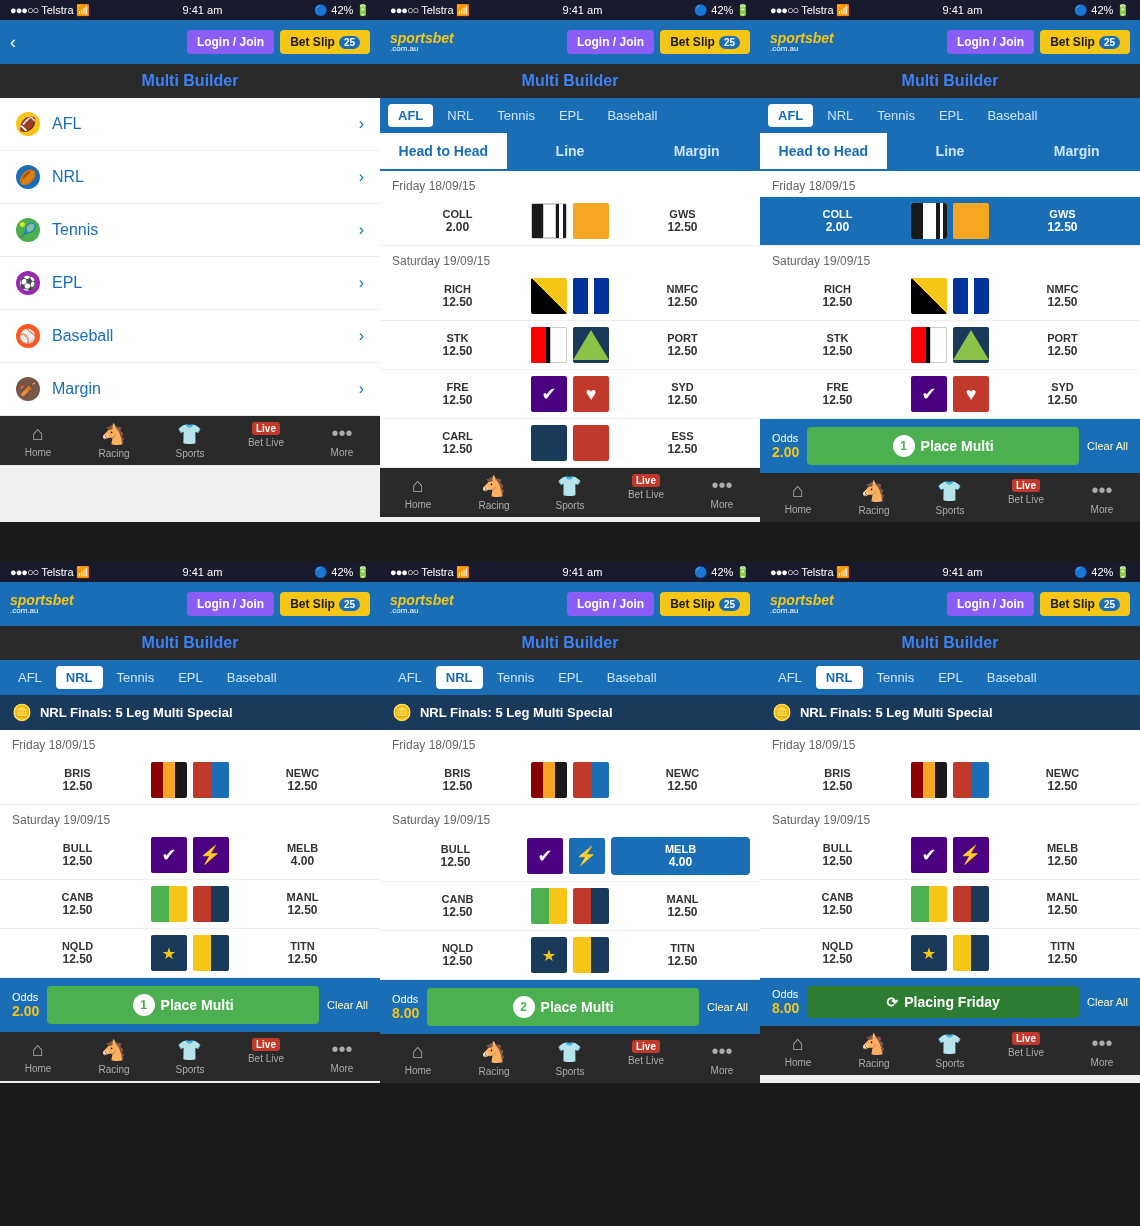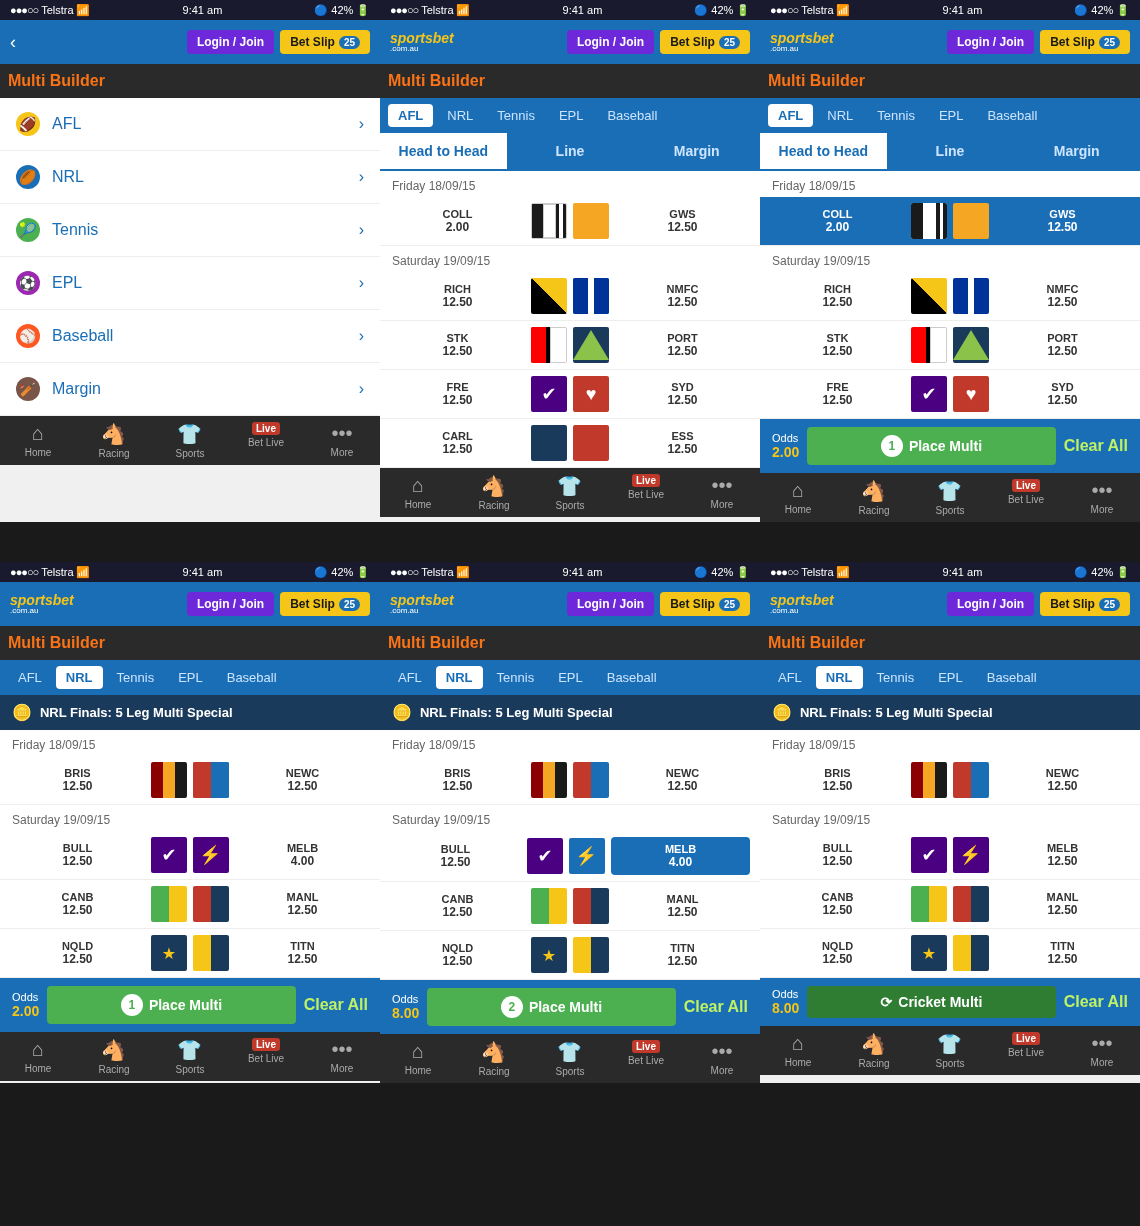--- a/index.html
+++ b/index.html
@@ -38,21 +38,21 @@
       padding: 6px 10px;
       display: flex;
       align-items: center;
       justify-content: space-between;
       height: 44px;
     }
     .logo-top { color: #f5c518; font-size: 14px; font-weight: 900; font-style: italic; }
     .logo-bottom { color: white; font-size: 8px; font-style: normal; }
 
     .btn-login {
-      background: #6d28d9;
+      background: #8b5cf6;
       color: white;
       border: none;
       padding: 5px 10px;
       border-radius: 4px;
       font-size: 12px;
       font-weight: bold;
     }
     .btn-betslip {
       background: #f5c518;
       color: #1a1a1a;
@@ -75,22 +75,22 @@
     .back-btn {
       color: white;
       font-size: 18px;
       background: none;
       border: none;
     }
 
     
     .page-title {
       background: #2a2a2a;
-      color: #f97316;
-      text-align: left;
+      color: #3b82f6;
+      text-align: center;
       padding: 8px;
       font-size: 16px;
       font-weight: 600;
     }
 
     
     .sport-tabs {
       background: #1a6eb5;
       display: flex;
       padding: 6px 8px;
@@ -308,26 +308,25 @@
       border-radius: 50%;
       width: 22px;
       height: 22px;
       display: flex;
       align-items: center;
       justify-content: center;
       font-weight: bold;
       font-size: 12px;
     }
     .btn-clear {
-      color: #bef264;
-      font-size: 16px;
+      color: #fef9c3;
+      font-size: 11px;
       background: none;
       border: none;
       white-space: nowrap;
-      font-weight: bold;
     }
 
     
     .nrl-banner {
       background: #1a3a5c;
       padding: 8px 12px;
       display: flex;
       align-items: center;
       gap: 8px;
       color: white;
@@ -1150,21 +1149,21 @@
       </div>
     </div>
 
     <div class="place-multi-bar">
       <div class="odds-display">
         <div>Odds</div>
         <div class="odds-value">8.00</div>
       </div>
       <button class="btn-place-multi placing">
         <span style="font-size:14px;">⟳</span>
-        <span>Cricket Multi</span>
+        <span>Placing Friday</span>
       </button>
       <button class="btn-clear">Clear All</button>
     </div>
     <div class="bottom-nav">
       <div class="nav-item">
           <span class="nav-icon">⌂</span>
           <span>Home</span>
         </div>
       <div class="nav-item">
           <span class="nav-icon">🐴</span>

